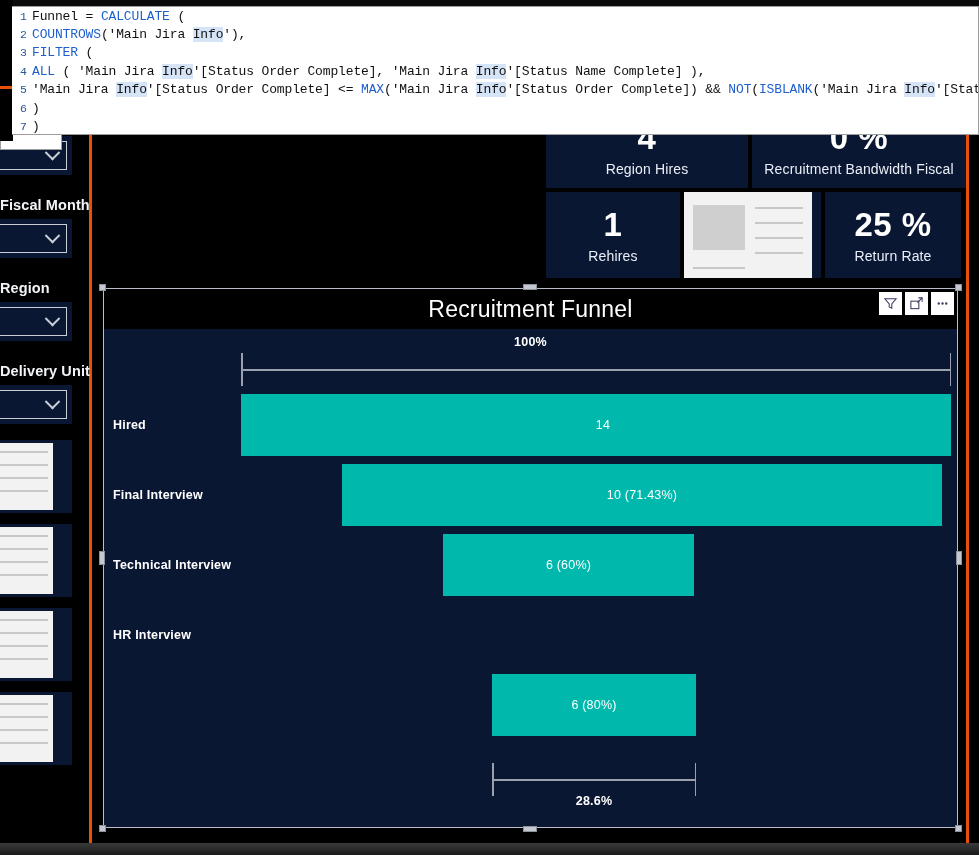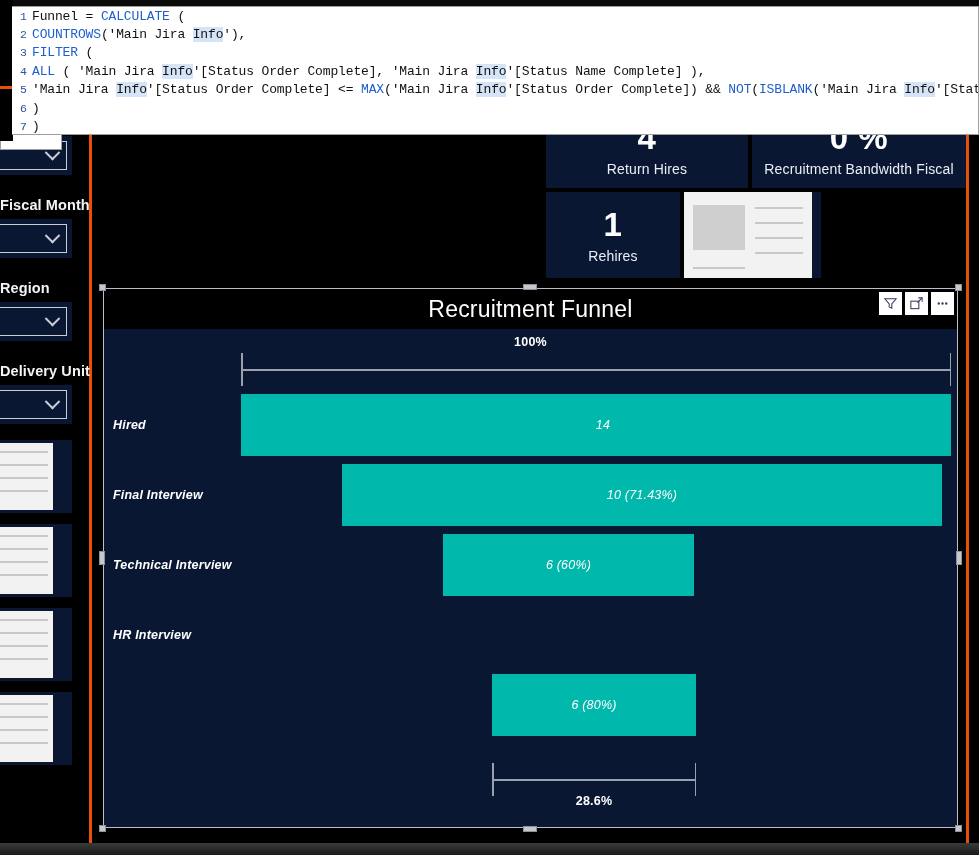--- a/index.html
+++ b/index.html
@@ -95,21 +95,21 @@
   .bracket-bot { position: absolute; top: 474px; left: 388px; width: 204px; height: 33px; }
   .br-line-h { position: absolute; left: 0; right: 0; top: 16px; height: 1.5px; background: #9AA0AD; }
   .br-cap { position: absolute; top: 0; width: 1.5px; height: 33px; background: #9AA0AD; }
   .br-cap.l { left: 0; }
   .br-cap.r { right: 0; }
   .pct-bot {
     position: absolute; top: 505px; left: 388px; width: 204px; text-align: center;
     color: #FFFFFF; font-size: 12.5px; font-weight: 700; letter-spacing: .2px;
   }
 
-  .stages { position: absolute; top: 101px; left: 0; right: 0; font-style: italic; }
+  .stages { position: absolute; top: 101px; left: 0; right: 0; }
   .stage { position: relative; height: 70px; margin-bottom: 0; }
   .stage-label {
     position: absolute; left: 9px; top: 0; height: 70px; display: flex; align-items: center;
     color: #FFFFFF; font-size: 12.5px; font-weight: 700; letter-spacing: .2px; white-space: nowrap;
   }
   .stage-bar {
     position: absolute; top: 4px; height: 62px; background: #01B8AC;
     display: flex; align-items: center; justify-content: center;
   }
   .stage-val { color: #FFFFFF; font-size: 12.5px; font-weight: 400; letter-spacing: .2px; }
@@ -222,21 +222,21 @@
             </div>
           </div>
         </div>
       </div>
     </div>
 
     <div class="kpi-wrap">
       <div class="kpi-row kpi-r1">
         <div class="kpi kpi-a">
           <div class="kpi-value">4</div>
-          <div class="kpi-label">Return Hires</div>
+          <div class="kpi-label">Region Hires</div>
         </div>
         <div class="kpi kpi-b">
           <div class="kpi-value">0 %</div>
           <div class="kpi-label">Recruitment Bandwidth Fiscal</div>
         </div>
       </div>
       <div class="kpi-row kpi-r2">
         <div class="kpi kpi-a">
           <div class="kpi-value">1</div>
           <div class="kpi-label">Rehires</div>
@@ -245,20 +245,24 @@
           <div class="kpi-ph-inner">
             <div class="kpi-ph-block"></div>
             <div class="kpi-ph-lines">
               <div class="kpi-ph-line"></div>
                 <div class="kpi-ph-line"></div>
                 <div class="kpi-ph-line"></div>
                 <div class="kpi-ph-line"></div>
             </div>
             <div class="kpi-ph-botline"></div>
           </div>
+        </div>
+        <div class="kpi kpi-c">
+          <div class="kpi-value">25 %</div>
+          <div class="kpi-label">Return Rate</div>
         </div>
       </div>
     </div>
 
     <div class="funnel-shell">
       <div class="funnel-body">
 
         <div class="funnel-header">
           <div class="funnel-title">Recruitment Funnel</div>
           <div class="hdr-icons">

